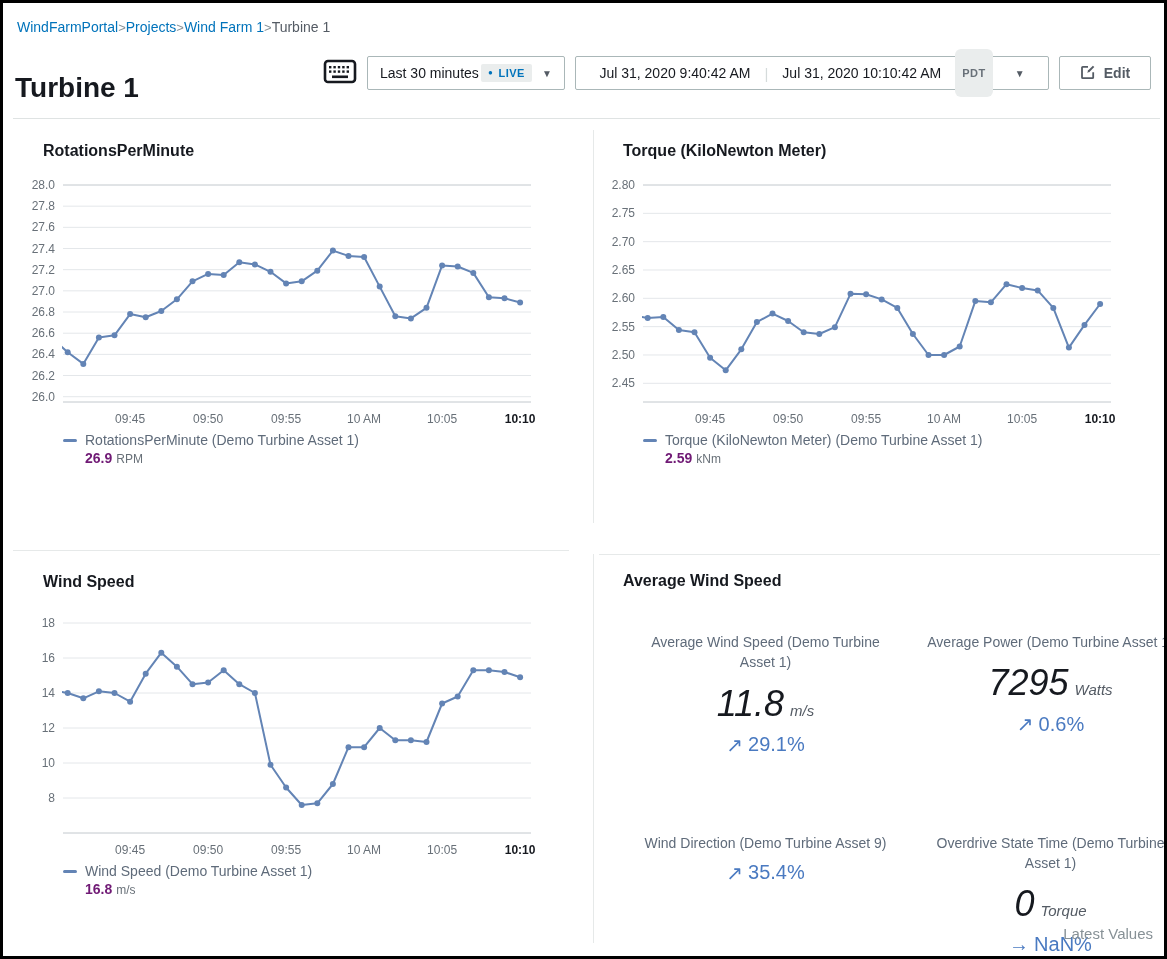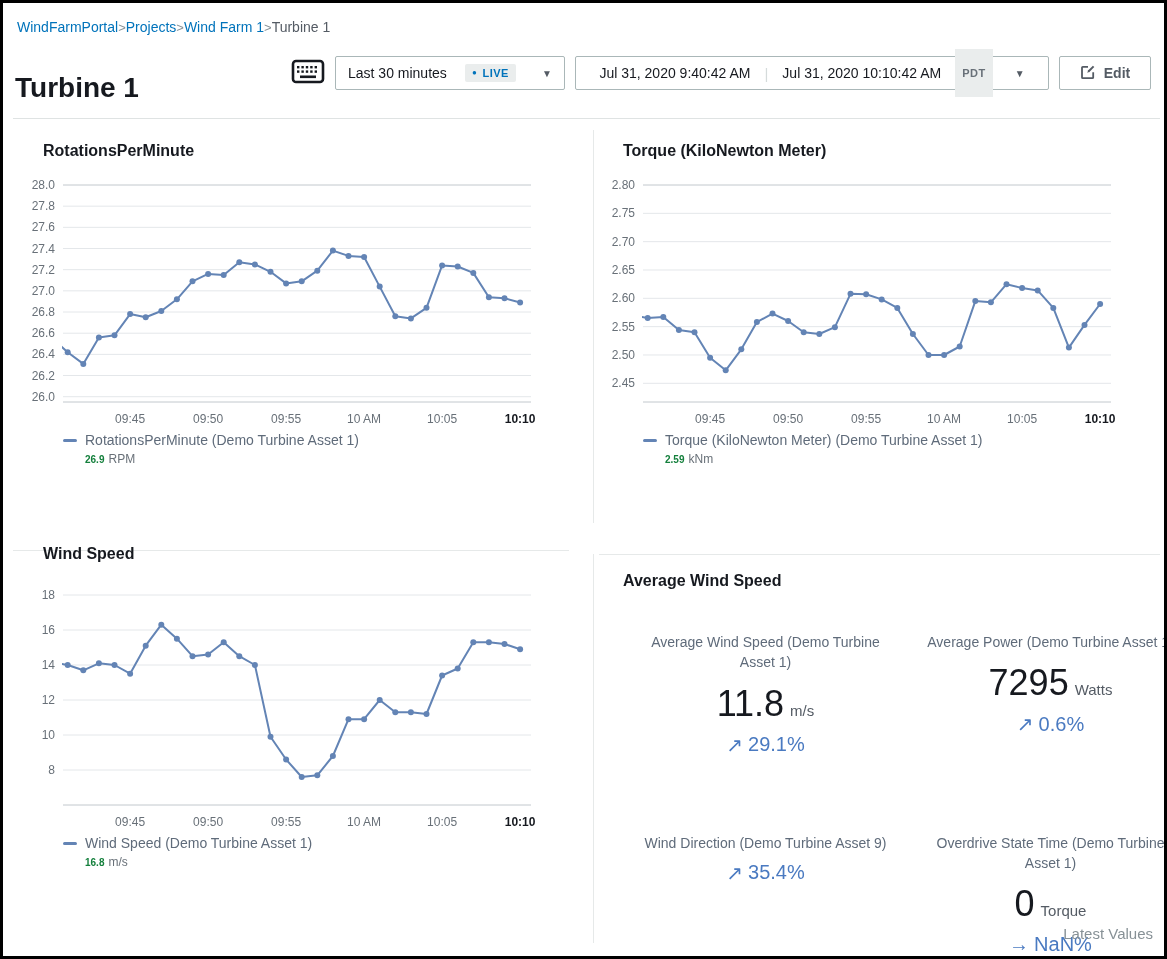--- a/index.html
+++ b/index.html
@@ -19,50 +19,50 @@
   .breadcrumb .crumb-link{color:#0073bb;cursor:pointer;text-decoration:none;}
   .breadcrumb .crumb-current{color:#545b64;}
   .breadcrumb .crumb-sep{color:#879196;font-size:13px;}
   .page-title{position:absolute;top:50px;left:12px;font-size:28px;font-weight:600;color:#16191f;}
   .controls{position:absolute;top:53px;right:13px;display:flex;gap:10px;align-items:center;height:34px;}
   .kbd-btn{border:none;background:none;padding:0;display:flex;align-items:center;cursor:pointer;}
   .ctrl-box{
     height:34px;box-sizing:border-box;border:1px solid #aab7b8;border-radius:2px;
     background:#fff;display:flex;align-items:center;font-size:14px;color:#16191f;
   }
-  .time-range{width:230px;padding:0 12px;justify-content:space-between;cursor:pointer;}
+  .time-range{width:198px;padding:0 12px;justify-content:space-between;cursor:pointer;}
   .live-badge{display:flex;align-items:center;gap:5px;background:#eaeded;color:#0073bb;
     font-size:11px;font-weight:bold;padding:3px 7px;border-radius:2px;letter-spacing:.5px;}
   .live-dot{font-size:8px;line-height:1;}
   .caret{color:#545b64;font-size:10px;margin-left:8px;}
   .date-range{width:474px;padding:0 14px;justify-content:center;gap:14px;cursor:pointer;}
   .date-sep{color:#d5dbdb;font-size:15px;}
-  .tz-badge{background:#eaeded;color:#687078;font-size:11px;font-weight:bold;padding:18px 7px;border-radius:0;letter-spacing:.5px;}
+  .tz-badge{background:#eaeded;color:#687078;font-size:11px;font-weight:bold;padding:18px 7px;border-radius:6px;letter-spacing:.5px;}
   .edit-btn{width:92px;justify-content:center;gap:8px;font-weight:bold;color:#545b64;cursor:pointer;}
   
   .divider{position:absolute;background:#dfe3e3;}
   
   .widget{position:absolute;box-sizing:border-box;}
   .w-rpm   {left:0;   top:115px;width:590px;height:432px;padding:24px 0 0 40px;}
   .w-torque{left:590px;top:115px;width:577px;height:432px;padding:24px 0 0 30px;}
-  .w-wind  {left:0;   top:518px;width:590px;height:405px;padding:24px 0 0 40px;}
+  .w-wind  {left:0;   top:546px;width:590px;height:405px;padding:24px 0 0 40px;}
   .w-kpi   {left:590px;top:547px;width:577px;height:405px;padding:22px 0 0 30px;}
   .widget-title{font-size:16px;font-weight:bold;color:#16191f;}
   .chart-svg{display:block;margin-left:-32px;margin-top:8px;}
   .legend{margin-left:20px;margin-top:2px;font-size:14px;color:#5f6b7a;}
   .legend-row{display:flex;align-items:center;gap:8px;}
   .legend-dash{width:14px;height:3px;border-radius:2px;background:#6384b5;flex:none;}
   .legend-value-row{margin-left:22px;margin-top:2px;}
-  .legend-value{font-weight:bold;color:#15803d;font-size:10px;}
+  .legend-value{font-weight:bold;color:#701a75;font-size:14px;}
   .legend-unit{font-size:12px;color:#687078;margin-left:4px;}
   
   .kpi-grid{margin-top:42px;display:grid;grid-template-columns:285px 285px;row-gap:76px;width:540px;}
   .kpi-cell{text-align:center;}
   .kpi-label{font-size:14px;color:#5f6b7a;line-height:1.45;width:252px;margin:0 auto;}
-  .kpi-value-row{margin-top:10px;}
+  .kpi-value-row{margin-top:10px;font-style:italic;}
   .kpi-value{font-size:36px;color:#16191f;}
   .kpi-unit{font-size:15px;color:#545b64;margin-left:6px;}
   .kpi-trend{margin-top:8px;font-size:20px;color:#4a7ac1;display:flex;justify-content:center;align-items:center;gap:5px;}
   .kpi-footer{position:absolute;right:17px;bottom:13px;font-size:15px;color:#879196;}
 </style>
 </head>
 <body>
 
 <nav class="breadcrumb">
   <span class="crumb-link">WindFarmPortal</span>

